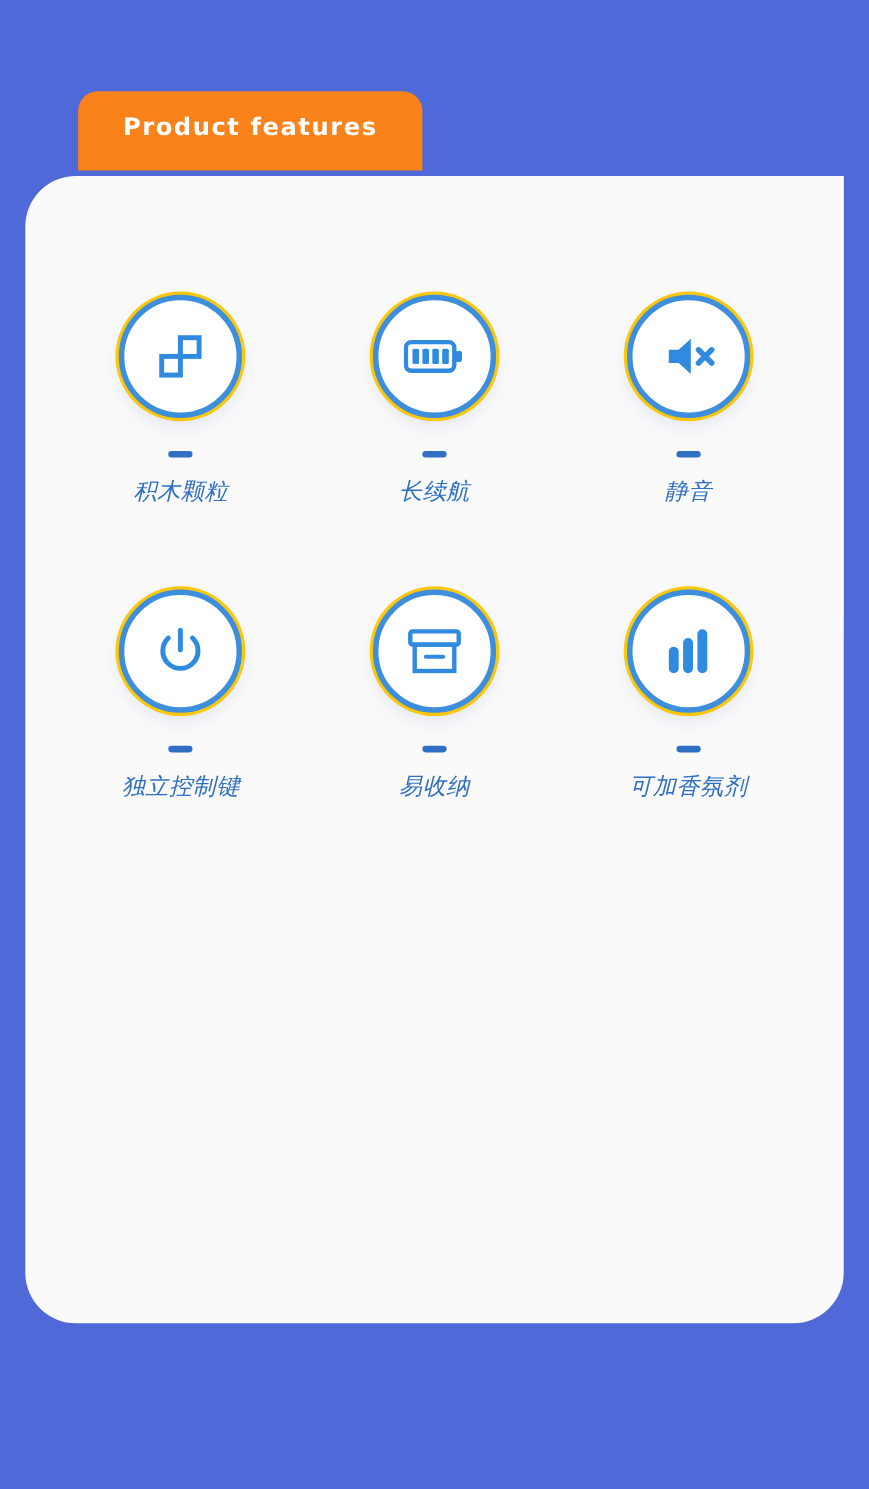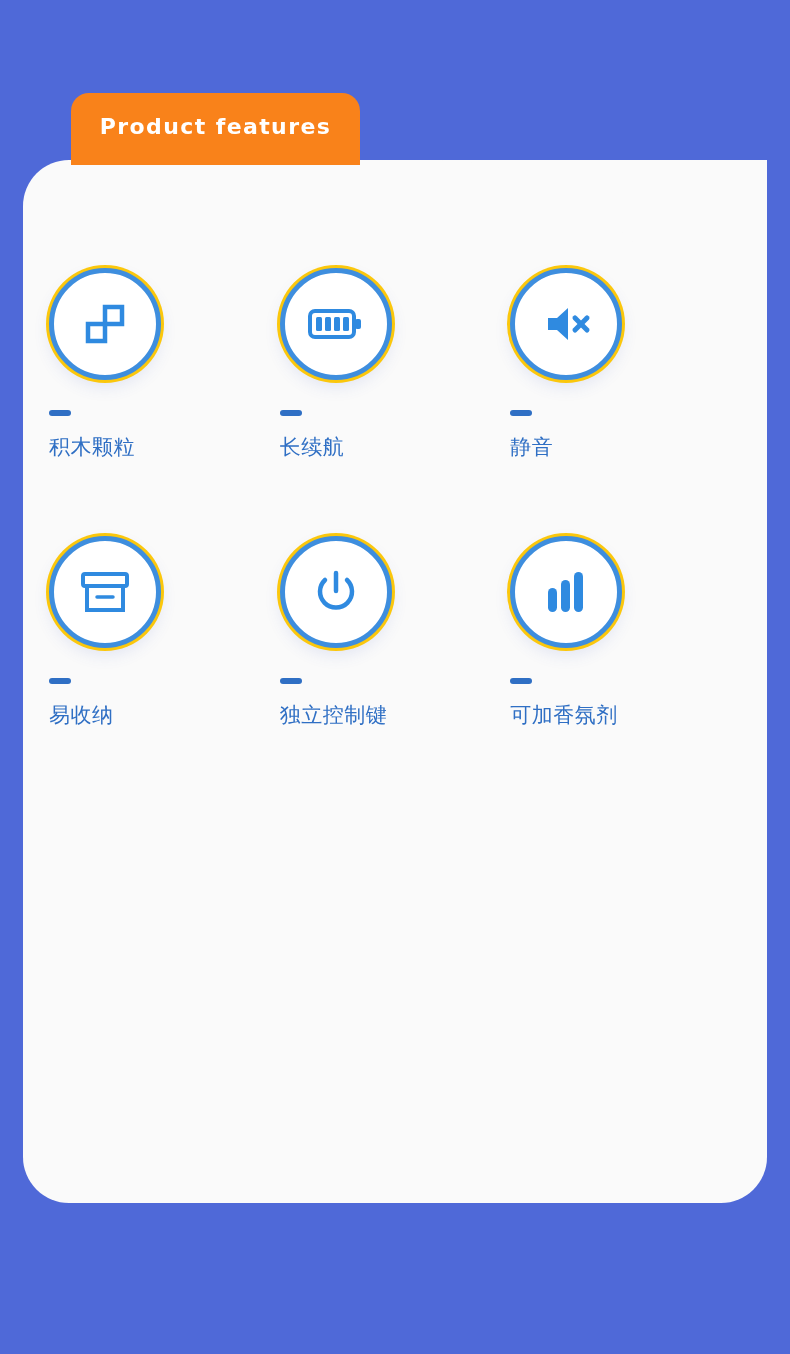--- a/index.html
+++ b/index.html
@@ -19,22 +19,22 @@
   #page {
     position: absolute;
     inset: 0;
     background: #4f69d8;
   }
 
   
   #header-tab {
     position: absolute;
     left: 71px;
-    top: 93px;
-    width: 289px;
+    top: 83px;
+    width: 313px;
     height: 72px;
     background: #f9821a;
     border-radius: 18px 18px 0 0;
     z-index: 3;
     box-sizing: border-box;
     display: flex;
     align-items: center;
     justify-content: center;
     padding-bottom: 6px;
   }
@@ -95,22 +95,23 @@
     display: grid;
     grid-template-columns: repeat(3, 1fr);
     grid-template-rows: repeat(3, 1fr);
     padding: 108px 26px 130px 26px;
     box-sizing: border-box;
     z-index: 4;
   }
   .feature-cell {
     display: flex;
     flex-direction: column;
-    align-items: flex-start;
+    align-items: center;
     justify-content: flex-start;
+    font-style: italic;
   }
 
   
   .icon-circle {
     width: 112px;
     height: 112px;
     border-radius: 50%;
     background: #ffffff;
     border: 5px solid #3e8ede;
     box-shadow: 0 0 0 3px #fbc70c, 0 7px 16px rgba(70,95,190,0.13);
@@ -198,42 +199,42 @@
           </span>
         </div>
         <div class="divider-dash"></div>
         <div class="feature-label">静音</div>
       </div>
 
 
       <div class="feature-cell">
         <div class="icon-circle">
           <span>
+            <svg width="50" height="50" viewBox="0 0 50 50">
+              <path d="M14 13 A16 16 0 1 0 36 13" fill="none" stroke="#2f8ae0" stroke-width="4.5" stroke-linecap="round"></path>
+              <line x1="25" y1="6" x2="25" y2="24" stroke="#2f8ae0" stroke-width="4.5" stroke-linecap="round"></line>
+            </svg>
+          </span>
+        </div>
+        <div class="divider-dash"></div>
+        <div class="feature-label">独立控制键</div>
+      </div>
+
+      <div class="feature-cell">
+        <div class="icon-circle">
+          <span>
             <svg width="52" height="44" viewBox="0 0 52 44">
               <rect x="4" y="4" width="44" height="12" rx="2" fill="none" stroke="#2f8ae0" stroke-width="4"></rect>
               <rect x="8" y="16" width="36" height="24" fill="none" stroke="#2f8ae0" stroke-width="4"></rect>
               <line x1="18" y1="27" x2="34" y2="27" stroke="#2f8ae0" stroke-width="3.5" stroke-linecap="round"></line>
             </svg>
           </span>
         </div>
         <div class="divider-dash"></div>
         <div class="feature-label">易收纳</div>
-      </div>
-
-      <div class="feature-cell">
-        <div class="icon-circle">
-          <span>
-            <svg width="50" height="50" viewBox="0 0 50 50">
-              <path d="M14 13 A16 16 0 1 0 36 13" fill="none" stroke="#2f8ae0" stroke-width="4.5" stroke-linecap="round"></path>
-              <line x1="25" y1="6" x2="25" y2="24" stroke="#2f8ae0" stroke-width="4.5" stroke-linecap="round"></line>
-            </svg>
-          </span>
-        </div>
-        <div class="divider-dash"></div>
-        <div class="feature-label">独立控制键</div>
       </div>
 
 
       <div class="feature-cell">
         <div class="icon-circle">
           <span>
             <svg width="46" height="48" viewBox="0 0 46 48">
               <g fill="#2f8ae0">
                 <rect x="5" y="20" width="9" height="24" rx="4.5"></rect>
                 <rect x="18" y="12" width="9" height="32" rx="4.5"></rect>

